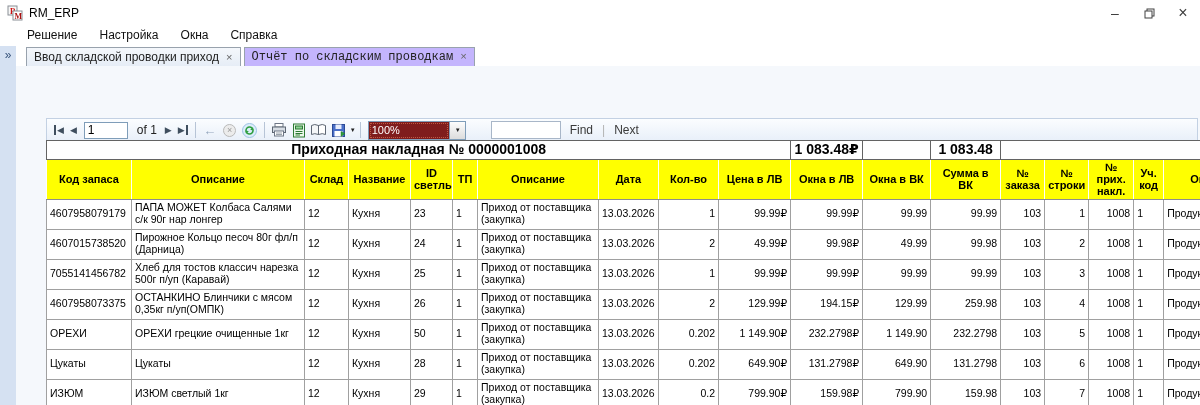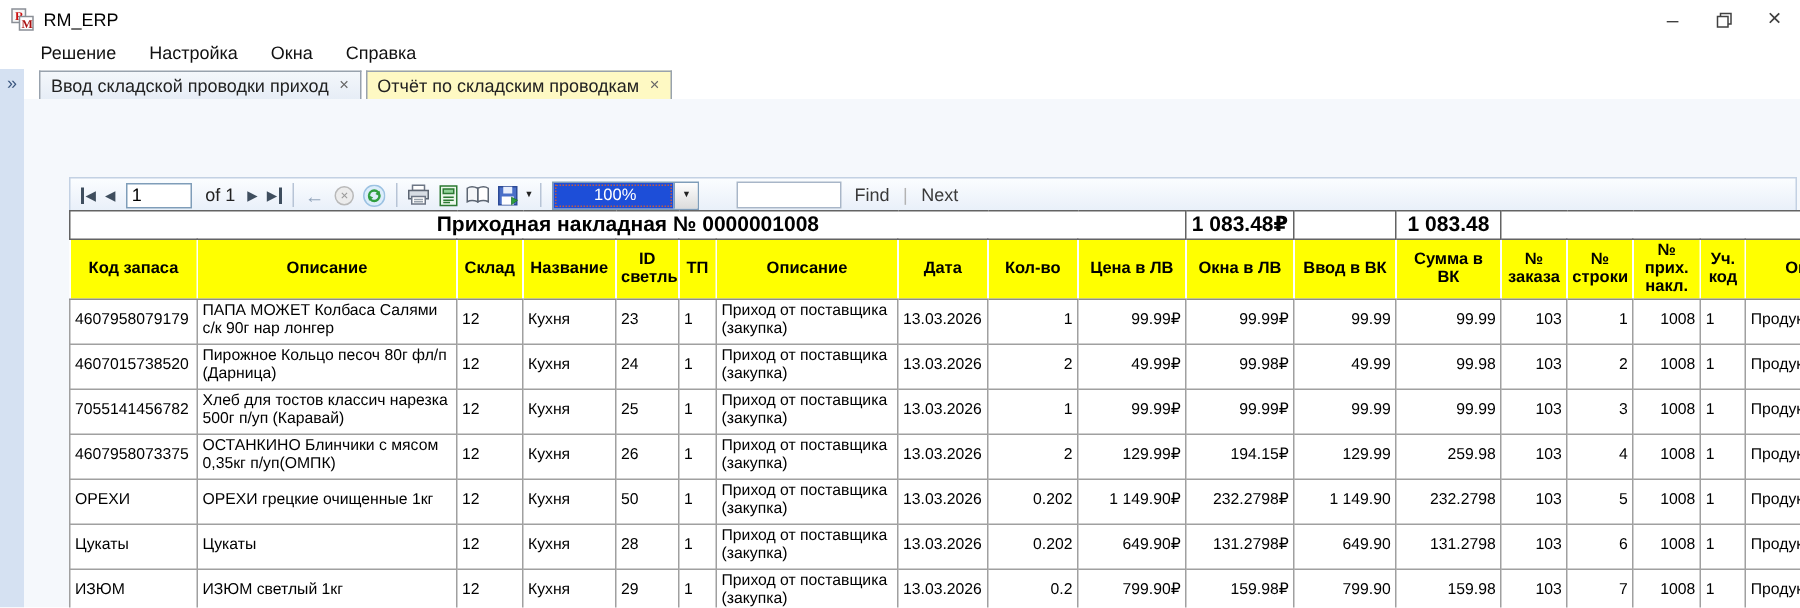--- a/index.html
+++ b/index.html
@@ -19,43 +19,43 @@
   
   .menubar { height:20px; display:flex; padding-left:18px; background:#fff; }
   .menu-item { font-size:12px; color:#111; padding:2px 9px; margin-right:4px; cursor:default; }
   
   .tabstrip { height:20px; display:flex; align-items:flex-end; padding-left:26px; background:#fff; position:relative; }
   .left-strip { position:absolute; left:0; top:46px; bottom:0; width:16px; background:#d5e1f2; z-index:3; }
   .overflow-chevron { display:block; text-align:center; color:#3a567e; font-size:12px; line-height:18px; }
   .tab { height:19px; display:flex; align-items:center; gap:7px; padding:0 7px; margin-right:3px;
          font-size:12px; color:#222; border:1px solid #98a2ad; border-bottom:none;
          background:linear-gradient(#f4f7fb,#e6edf6); }
-  .tab.active { background:#fef9c3; }
+  .tab.active { background:#c4b5fd;font-family:Liberation Mono, monospace; }
   .tab-close { color:#666; font-size:11px; line-height:1; }
   
   .content { position:absolute; left:16px; top:66px; right:0; bottom:0; background:#f5f8fc; }
   
   .toolbar { position:absolute; left:30px; top:52px; right:2px; height:24px;
              display:flex; align-items:center; padding:0 4px;
              background:linear-gradient(#fbfdff,#e8eff9); border:1px solid #c3d1e3; }
   .tb-sep { width:1px; height:16px; background:#b7c4d6; margin:0 4px; flex:0 0 1px; }
   .nav-btn { color:#3f4e5e; font-size:9px; padding:0 3px; display:flex; align-items:center; }
   .nav-bar-l { border-left:2px solid #3f4e5e; padding-left:1px; }
   .nav-bar-r { border-right:2px solid #3f4e5e; padding-right:1px; }
   .page-box { width:44px; height:17px; border:1px solid #7f9db9; background:#fff; font-size:12px;
               padding:0 3px; margin:0 4px; font-family:inherit; }
   .of-label { font-size:12px; color:#222; margin:0 5px; white-space:nowrap; }
   .tb-icon { width:18px; height:16px; display:flex; align-items:center; justify-content:center; margin:0 1px; }
   .glyph-back { color:#94a6bd; font-size:13px; }
   .cancel-circle { width:13px; height:13px; border-radius:50%; background:#ececec; border:1px solid #b9b9b9;
                    color:#9a9a9a; font-size:9px; line-height:11px; text-align:center; }
   .caret { font-size:6px; color:#222; margin-left:1px; }
   .zoom-combo { width:98px; height:19px; border:1px solid #7f9db9; background:#fff; display:flex; margin-left:3px; }
-  .zoom-sel { flex:1; background:#1d4ed8; color:#fff; font-size:11px; line-height:16px; padding-left:3px;
-              outline:1px dotted #c05a43; outline-offset:-2px;text-align:center; }
+  .zoom-sel { flex:1; background:#7f1d1d; color:#fff; font-size:11px; line-height:16px; padding-left:3px;
+              outline:1px dotted #c05a43; outline-offset:-2px; }
   .combo-btn { width:16px; border-left:1px solid #7f9db9; background:linear-gradient(#fdfdfd,#dcdcdc);
                display:flex; align-items:center; justify-content:center; }
   .search-input { margin-left:25px; width:70px; height:18px; border:1px solid #a8b6c8; background:#fff;
                   font-size:12px; padding:0 3px; font-family:inherit; }
   .find-label,.next-label { font-size:12px; color:#3a3a3a; margin:0 9px; }
   .fn-sep { color:#b3b3b3; font-size:12px; }
   
   .report-table { position:absolute; left:30px; top:74px; width:1196px; border-collapse:collapse;
                   table-layout:fixed; background:#fff; font-size:10.5px; line-height:1.12;
                   border:1px solid #636363; }
@@ -233,21 +233,21 @@
           <th>Описание</th>
           <th>Склад</th>
           <th>Название</th>
           <th>ID светлый</th>
           <th>ТП</th>
           <th>Описание</th>
           <th>Дата</th>
           <th>Кол-во</th>
           <th>Цена в ЛВ</th>
           <th>Окна в ЛВ</th>
-          <th>Ввод в ВК</th>
+          <th>Окна в ВК</th>
           <th>Сумма в ВК</th>
           <th>№ заказа</th>
           <th>№ строки</th>
           <th>№ прих. накл.</th>
           <th>Уч. код</th>
           <th style="text-align: left; padding-left: 26px;">Оп</th>
         </tr>
         <tr class="data-row">
           <td class="al">4607958079179</td>
           <td class="al">ПАПА МОЖЕТ Колбаса Салями с/к 90г нар лонгер</td>

